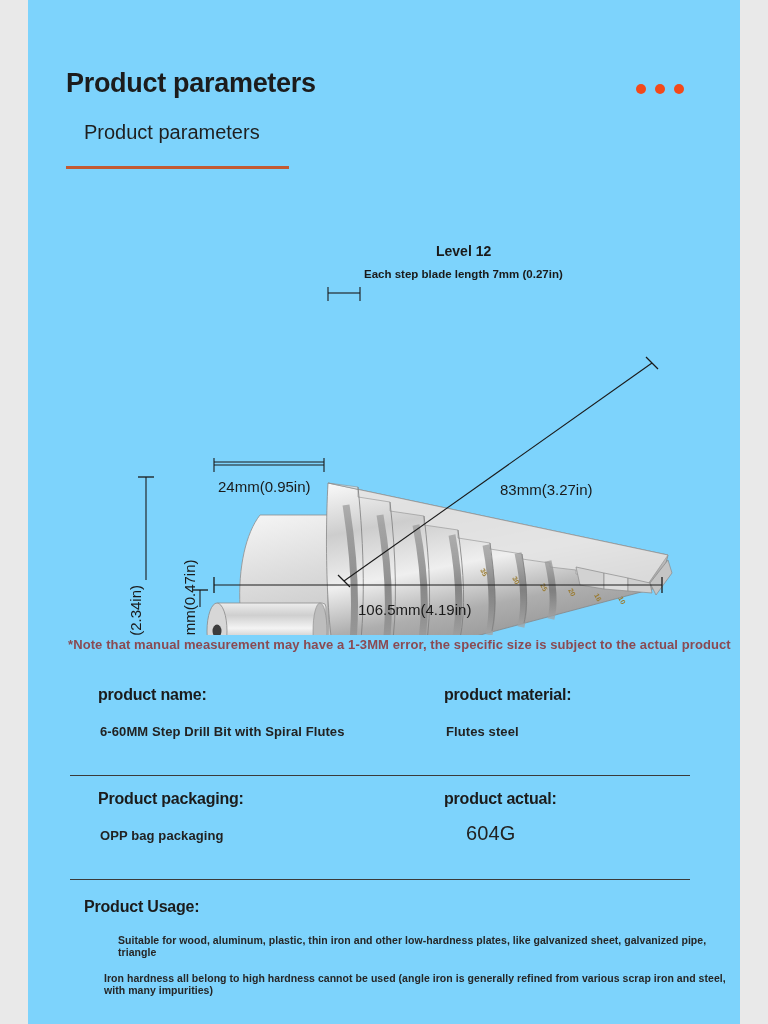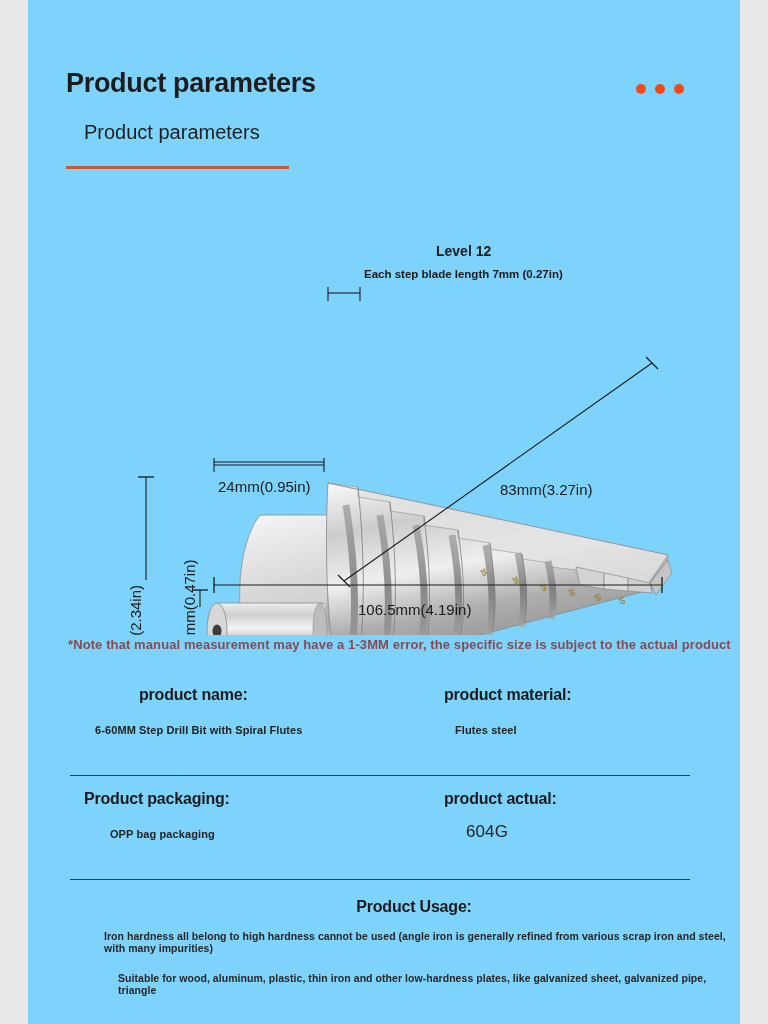--- a/index.html
+++ b/index.html
@@ -48,38 +48,38 @@
   }
 
   
   .specs { position: absolute; left: 42px; top: 672px; width: 620px; }
   .spec-row { position: relative; height: 104px; }
   .spec-row .divider {
     position: absolute; left: 0; bottom: 0; width: 620px;
     height: 1px; background: #3a3a3a;
   }
   .spec-cell { position: absolute; top: 14px; }
-  .spec-cell.left  { left: 14px; text-align: center; }
+  .spec-cell.left  { left: 28px; }
   .spec-cell.right { left: 374px; }
   .spec-label {
     font-size: 16px; font-weight: bold; color: #1b1b1b;
     letter-spacing: -0.2px;
   }
   .spec-value {
-    margin-top: 20px; margin-left: 11px;
-    font-size: 11px; color: #222; font-weight: bold; letter-spacing: 0.1px;
+    margin-top: 20px; margin-left: 2px;
+    font-size: 13px; color: #222; font-weight: bold; letter-spacing: 0.1px;
   }
   .spec-value.big {
-    font-size: 17px; font-weight: normal; margin-left: 22px; margin-top: 14px;
+    font-size: 20px; font-weight: normal; margin-left: 22px; margin-top: 14px;
   }
 
   
   .usage { position: absolute; left: 56px; top: 898px; width: 660px; }
   .usage-title {
-    font-size: 16px; font-weight: bold; color: #1b1b1b; letter-spacing: -0.2px; text-align: center;
+    font-size: 16px; font-weight: bold; color: #1b1b1b; letter-spacing: -0.2px;
   }
   .usage-line {
     margin-top: 18px; margin-left: 34px;
     font-size: 10.5px; color: #262626; font-weight: bold; letter-spacing: 0.05px;
   }
   .usage-line.second { margin-top: 14px; margin-left: 20px; }
 
   
   .dim { font-family: "Liberation Sans", sans-serif; font-size: 15px; fill: #1a1a1a; }
   .dim-small { font-family: "Liberation Sans", sans-serif; font-size: 11.5px; fill: #1a1a1a; font-weight: bold; }
@@ -311,17 +311,17 @@
         <div class="spec-label">product actual:</div>
         <div class="spec-value big">604G</div>
       </div>
       <div class="divider"></div>
     </div>
 
   </div>
 
   <div class="usage">
     <div class="usage-title">Product Usage:</div>
+    <div class="usage-line">Suitable for wood, aluminum, plastic, thin iron and other low-hardness plates, like galvanized sheet, galvanized pipe, triangle</div>
     <div class="usage-line second">Iron hardness all belong to high hardness cannot be used (angle iron is generally refined from various scrap iron and steel, with many impurities)</div>
-    <div class="usage-line">Suitable for wood, aluminum, plastic, thin iron and other low-hardness plates, like galvanized sheet, galvanized pipe, triangle</div>
   </div>
 
 </div>
 
 </body></html>

